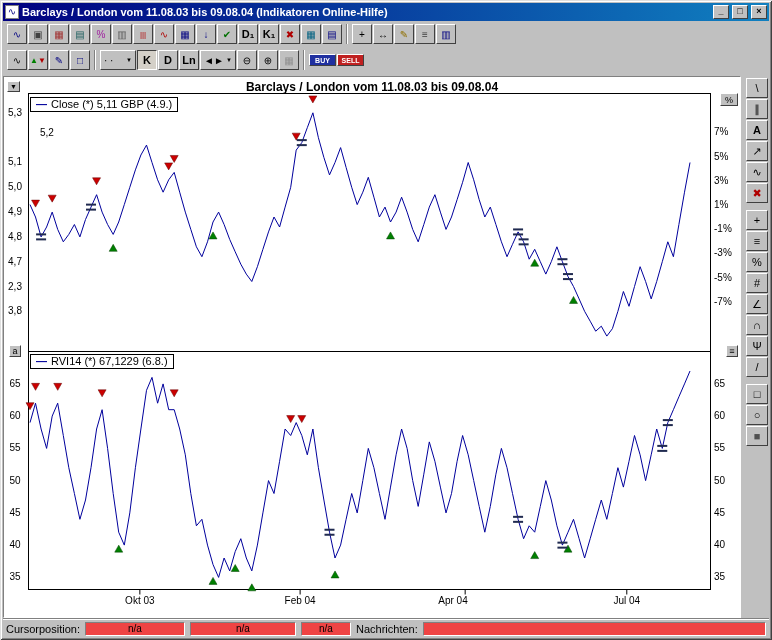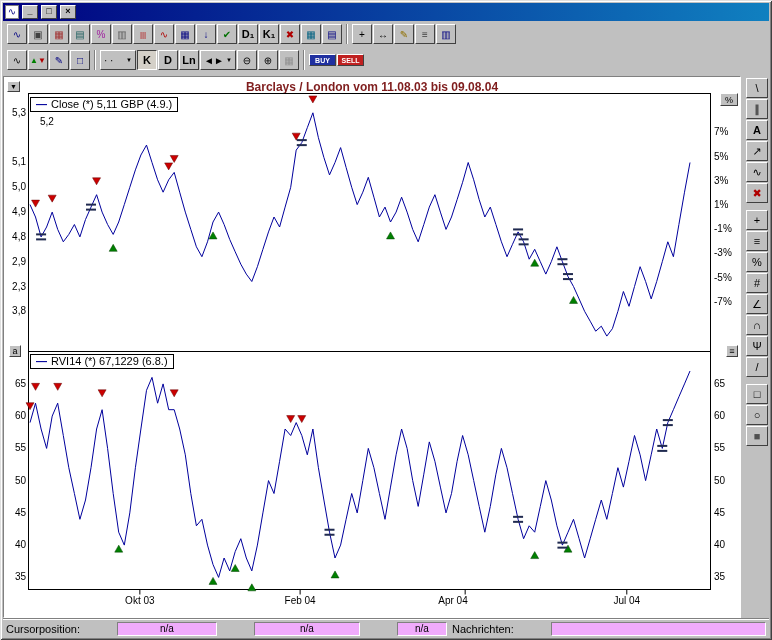--- a/index.html
+++ b/index.html
@@ -31,59 +31,60 @@
   .tbtxt { font-weight:bold; font-size:11px; }
   .tsep { width:2px; height:20px; border-left:1px solid #808080; border-right:1px solid #fff; margin:0 3px; }
   .buysell { width:27px; height:12px; color:#fff; font-size:7px; font-weight:bold;
              display:flex; align-items:center; justify-content:center; border:1px solid; border-color:#fff #404040 #404040 #fff; }
   .sig-up { color:#008000; font-size:8px; }
   .sig-dn { color:#b00000; font-size:8px; }
 
   
   .chart-window { position:absolute; left:3px; top:76px; width:738px; height:542px; background:#fff;
                   border:1px solid; border-color:#808080 #fff #fff #808080; }
-  .chart-title { position:absolute; top:3px; left:0; right:0; text-align:center; font-weight:bold; font-size:12px; color:#7f1d1d; }
+  .chart-title { position:absolute; top:3px; left:0; right:0; text-align:center; font-weight:bold; font-size:12px; color:#000000; }
   .mini-btn { position:absolute; background:#c0c0c0; border:1px solid; border-color:#fff #404040 #404040 #fff;
               display:flex; align-items:center; justify-content:center; font-size:7px; }
   #collapseBtn { left:3px; top:4px; width:13px; height:11px; }
   #pctBox { right:2px; top:16px; width:18px; height:13px; font-size:9px; }
   #aBox { left:5px; top:268px; width:12px; height:12px; font-size:9px; }
   #menuBox { right:2px; top:268px; width:12px; height:12px; font-size:9px; }
   .legend { position:absolute; background:#fff; border:1px solid #000; height:15px; padding:0 5px;
             display:flex; align-items:center; gap:4px; font-size:11px; line-height:13px; white-space:nowrap; }
   #legendPrice { left:26px; top:20px; }
   #legendRvi { left:26px; top:277px; }
   .legend .sample { font-weight:bold; }
   .tick { position:absolute; font-size:10px; height:10px; line-height:10px; color:#000; white-space:nowrap; }
-  #ticksPriceLeft .tick, #ticksRviLeft .tick { left:0; width:22px; text-align:right; }
+  #ticksPriceLeft .tick, #ticksRviLeft .tick { left:0; width:22px; text-align:center; }
   #ticksPct .tick, #ticksRviRight .tick { left:710px; width:28px; text-align:left; }
   .xlab { position:absolute; top:518px; width:60px; text-align:center; font-size:10px; color:#000; }
   #plot { position:absolute; left:0; top:0; }
 
   
   .right-tools { position:absolute; left:744px; top:78px; width:26px; display:flex; flex-direction:column;
                  align-items:center; gap:1px; }
   .rtool { width:22px; height:20px; background:#c0c0c0; border:1px solid; border-color:#fff #404040 #404040 #fff;
            display:flex; align-items:center; justify-content:center; font-size:11px; }
   .rgap { height:5px; }
 
   
   .statusbar { position:absolute; left:3px; right:3px; bottom:3px; height:18px; border-top:1px solid #fff;
                box-shadow:0 -1px 0 #808080; display:flex; align-items:center; gap:5px; padding:0 3px; font-size:11px; }
-  .sfield { height:14px; line-height:12px; background:#f0abfc; border:1px solid; border-color:#808080 #fff #fff #808080;
-            text-align:center; font-size:10px; color:#000;margin-left:32px; }
+  .sfield { height:14px; line-height:12px; background:#ef4444; border:1px solid; border-color:#808080 #fff #fff #808080;
+            text-align:center; font-size:10px; color:#000; }
   #sf1 { width:100px; } #sf2 { width:106px; } #sf3 { width:50px; } #sf4 { flex:1; }
 </style>
 </head>
 <body>
 
 <div class="screen">
 
   <div class="titlebar">
     <span class="appicon">∿</span>
+    <span class="title">Barclays / London vom 11.08.03 bis 09.08.04 (Indikatoren Online-Hilfe)</span>
     <span class="tb-btn">_</span>
     <span class="tb-btn">□</span>
     <span class="tb-btn">×</span>
   </div>
 
   <div class="toolbar" id="toolbar1">
       <span class="tbn" style="color: rgb(0, 0, 128);">∿</span>
       <span class="tbn" style="color: rgb(64, 64, 64);">▣</span>
       <span class="tbn" style="color: rgb(160, 48, 48);">▦</span>
       <span class="tbn" style="color: rgb(32, 96, 96);">▤</span>
@@ -197,26 +198,26 @@
         <rect x="553.436974789916" y="464.6409214092141" width="10" height="2" fill="#202a50"></rect>
         <rect x="553.436974789916" y="469.6409214092141" width="10" height="2" fill="#202a50"></rect>
         <rect x="653.2689075630252" y="367.8929539295393" width="10" height="2" fill="#202a50"></rect>
         <rect x="653.2689075630252" y="372.8929539295393" width="10" height="2" fill="#202a50"></rect>
         <rect x="658.8151260504202" y="342.0934959349593" width="10" height="2" fill="#202a50"></rect>
         <rect x="658.8151260504202" y="347.0934959349593" width="10" height="2" fill="#202a50"></rect>
       </svg>
 
     <div id="ticksPriceLeft">
         <div class="tick" style="top: 30.8462px;">5,3</div>
-        <div class="tick" style="top: 40px; padding-left: 36px;">5,2</div>
+        <div class="tick" style="top: 51px; padding-left: 36px;">5,2</div>
         <div class="tick" style="top: 80.4615px;">5,1</div>
         <div class="tick" style="top: 105.269px;">5,0</div>
         <div class="tick" style="top: 130.077px;">4,9</div>
         <div class="tick" style="top: 154.885px;">4,8</div>
-        <div class="tick" style="top: 179.692px;">2,9</div>
+        <div class="tick" style="top: 179.692px;">4,7</div>
         <div class="tick" style="top: 204.5px;">2,3</div>
         <div class="tick" style="top: 229.308px;">3,8</div>
       </div>
     <div id="ticksPct">
         <div class="tick" style="top: 50.2954px;">7%</div>
         <div class="tick" style="top: 74.5077px;">5%</div>
         <div class="tick" style="top: 98.72px;">3%</div>
         <div class="tick" style="top: 122.932px;">1%</div>
         <div class="tick" style="top: 147.145px;">-1%</div>
         <div class="tick" style="top: 171.357px;">-3%</div>

